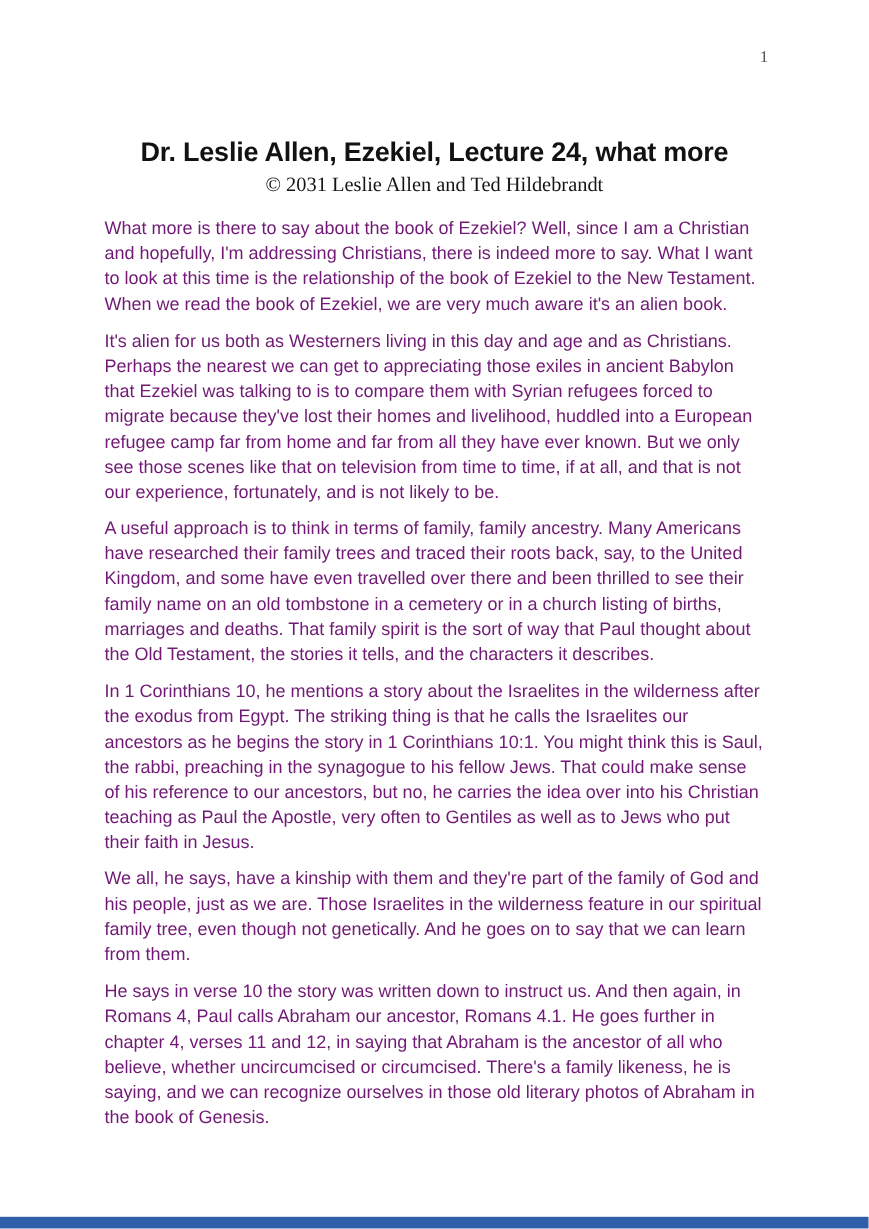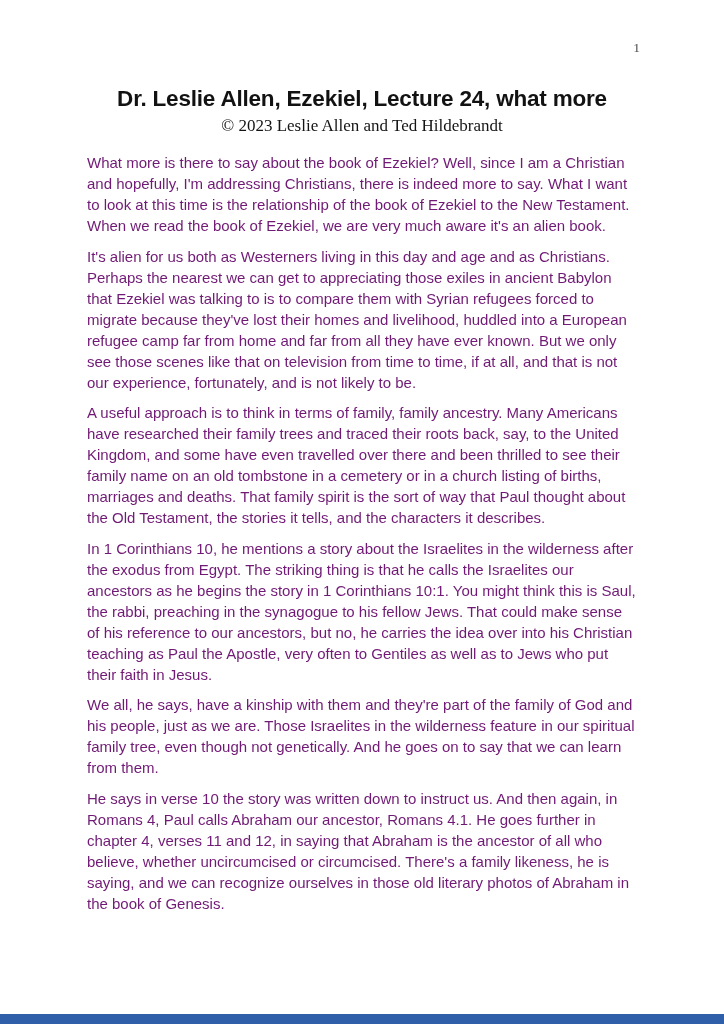--- a/index.html
+++ b/index.html
@@ -18,21 +18,21 @@
   .page-number {
     position: absolute;
     top: 40px;
     right: 84px;
     font-size: 13.5px;
     line-height: 16px;
     color: #4d4d4d;
     font-family: "Liberation Serif", serif;
   }
   .title-block {
-    padding-top: 85px;
+    padding-top: 113px;
     text-align: center;
   }
   .doc-title {
     margin: 0;
     font-family: "Liberation Sans", sans-serif;
     font-weight: bold;
     font-size: 22.5px;
     line-height: 28px;
     color: #121212;
     letter-spacing: -0.2px;
@@ -66,21 +66,21 @@
 </style>
 </head>
 <body>
 
 <div class="page">
 
   <div class="page-number">1</div>
 
   <div class="title-block">
     <h1 class="doc-title">Dr. Leslie Allen, Ezekiel, Lecture 24, what more</h1>
-    <div class="copyright-line">© 2023 Leslie Allen and Ted Hildebrandt</div>
+    <div class="copyright-line">© 2031 Leslie Allen and Ted Hildebrandt</div>
   </div>
 
   <div class="content">
     <p>What more is there to say about the book of Ezekiel? Well, since I am a Christian and hopefully, I'm addressing Christians, there is indeed more to say. What I want to look at this time is the relationship of the book of Ezekiel to the New Testament. When we read the book of Ezekiel, we are very much aware it's an alien book.</p>
     <p>It's alien for us both as Westerners living in this day and age and as Christians. Perhaps the nearest we can get to appreciating those exiles in ancient Babylon that Ezekiel was talking to is to compare them with Syrian refugees forced to migrate because they've lost their homes and livelihood, huddled into a European refugee camp far from home and far from all they have ever known. But we only see those scenes like that on television from time to time, if at all, and that is not our experience, fortunately, and is not likely to be.</p>
     <p>A useful approach is to think in terms of family, family ancestry. Many Americans have researched their family trees and traced their roots back, say, to the United Kingdom, and some have even travelled over there and been thrilled to see their family name on an old tombstone in a cemetery or in a church listing of births, marriages and deaths. That family spirit is the sort of way that Paul thought about the Old Testament, the stories it tells, and the characters it describes.</p>
     <p>In 1 Corinthians 10, he mentions a story about the Israelites in the wilderness after the exodus from Egypt. The striking thing is that he calls the Israelites our ancestors as he begins the story in 1 Corinthians 10:1. You might think this is Saul, the rabbi, preaching in the synagogue to his fellow Jews. That could make sense of his reference to our ancestors, but no, he carries the idea over into his Christian teaching as Paul the Apostle, very often to Gentiles as well as to Jews who put their faith in Jesus.</p>
     <p>We all, he says, have a kinship with them and they're part of the family of God and his people, just as we are. Those Israelites in the wilderness feature in our spiritual family tree, even though not genetically. And he goes on to say that we can learn from them.</p>
     <p>He says in verse 10 the story was written down to instruct us. And then again, in Romans 4, Paul calls Abraham our ancestor, Romans 4.1. He goes further in chapter 4, verses 11 and 12, in saying that Abraham is the ancestor of all who believe, whether uncircumcised or circumcised. There's a family likeness, he is saying, and we can recognize ourselves in those old literary photos of Abraham in the book of Genesis.</p>
   </div>

